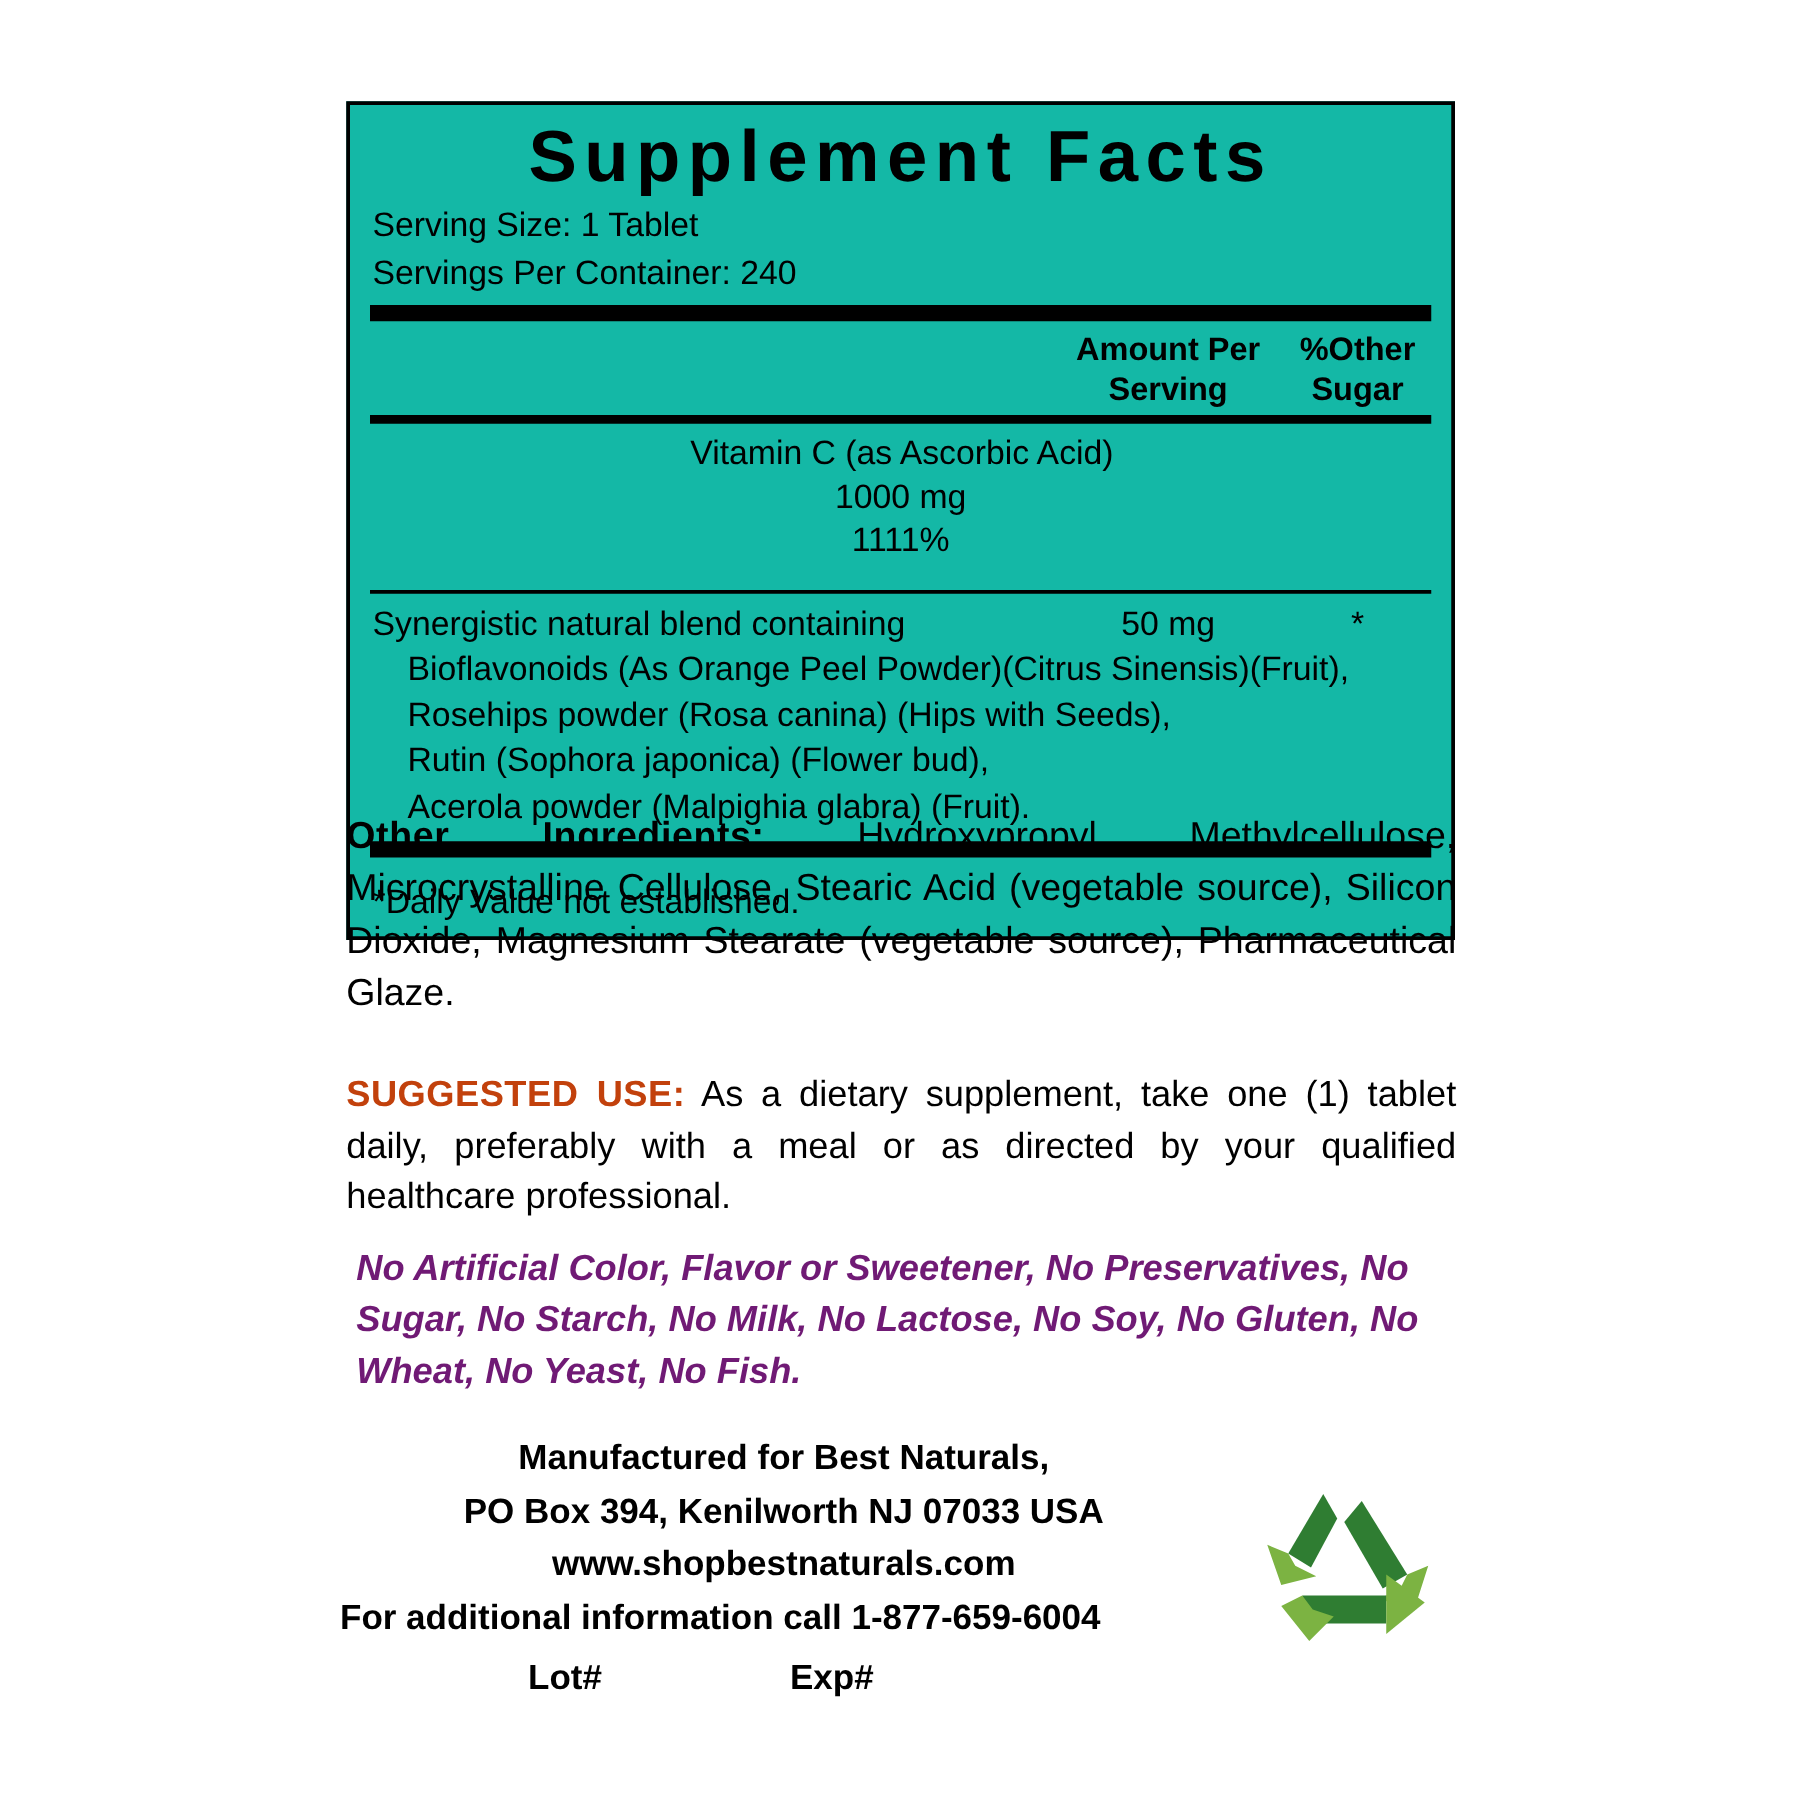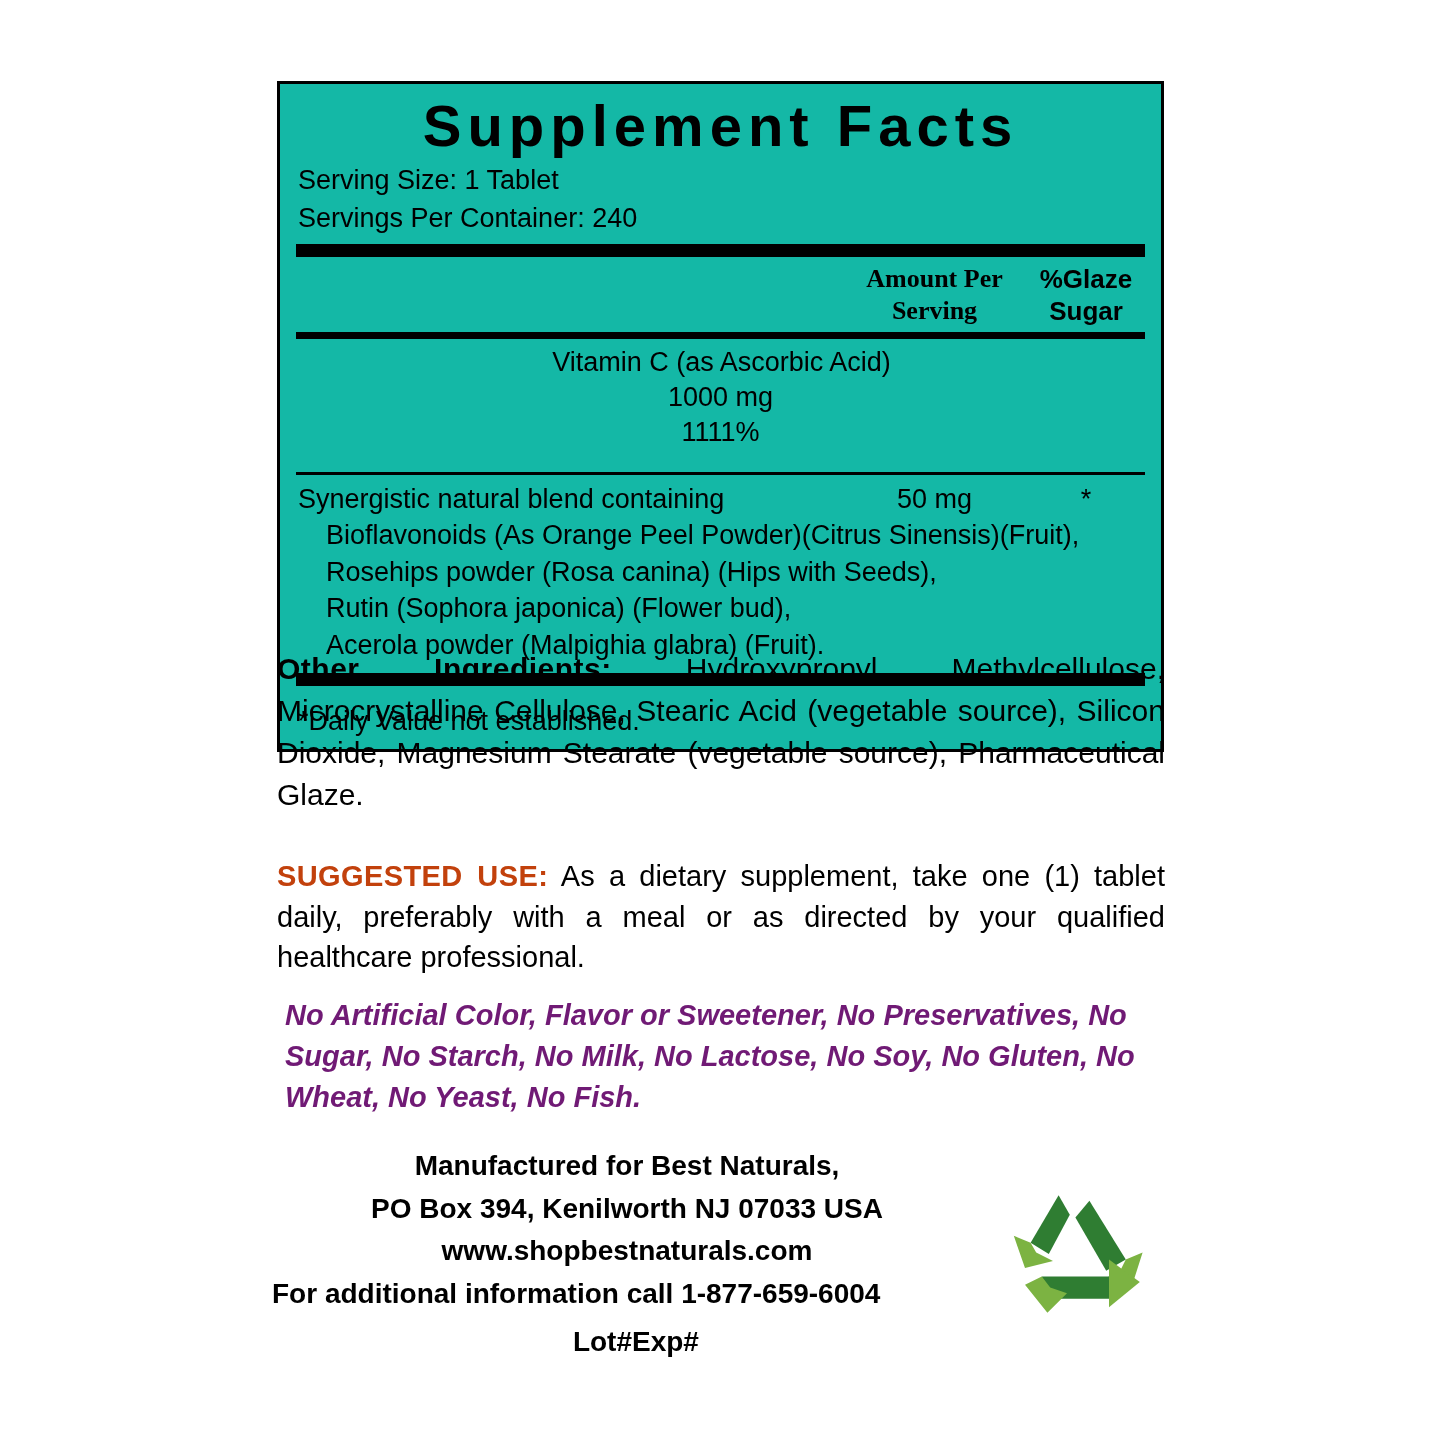--- a/index.html
+++ b/index.html
@@ -72,21 +72,20 @@
     justify-content: flex-end;
     align-items: flex-start;
     padding: 6px 0 4px 0;
     font-weight: bold;
     font-size: 26px;
     line-height: 1.25;
   }
   .sf-head-aps {
     width: 185px;
     text-align: center;
-    font-family: Liberation Serif, serif;
   }
   .sf-head-dv {
     width: 118px;
     text-align: center;
   }
 
   .sf-row {
     display: flex;
     align-items: center;
     font-size: 27px;
@@ -195,21 +194,21 @@
   }
   .footer .line-left {
     text-align: left;
   }
   .lot-row {
     display: flex;
     font-size: 28px;
     font-weight: bold;
     padding-top: 6px;
   }
-  .lot-row .lot { width: 360px; text-align: right; }
+  .lot-row .lot { width: 360px; text-align: center; }
   .lot-row .exp { text-align: left; }
 
   
   .recycle {
     position: absolute;
     left: 1006px;
     top: 1184px;
     width: 150px;
     height: 140px;
   }
@@ -226,21 +225,21 @@
     <div class="sf-serving">Servings Per Container: 240</div>
 
     <div class="rule-thick"></div>
 
     <div class="sf-head-row">
       <div class="sf-head-aps">
         <div>Amount Per</div>
         <div>Serving</div>
       </div>
       <div class="sf-head-dv">
-        <div>%Glaze</div>
+        <div>%Other</div>
         <div>Sugar</div>
       </div>
     </div>
 
     <div class="rule-medium"></div>
 
     <div class="sf-row">
       <div class="name">Vitamin C (as Ascorbic Acid)</div>
       <div class="amt">1000 mg</div>
       <div class="dv">1111%</div>

